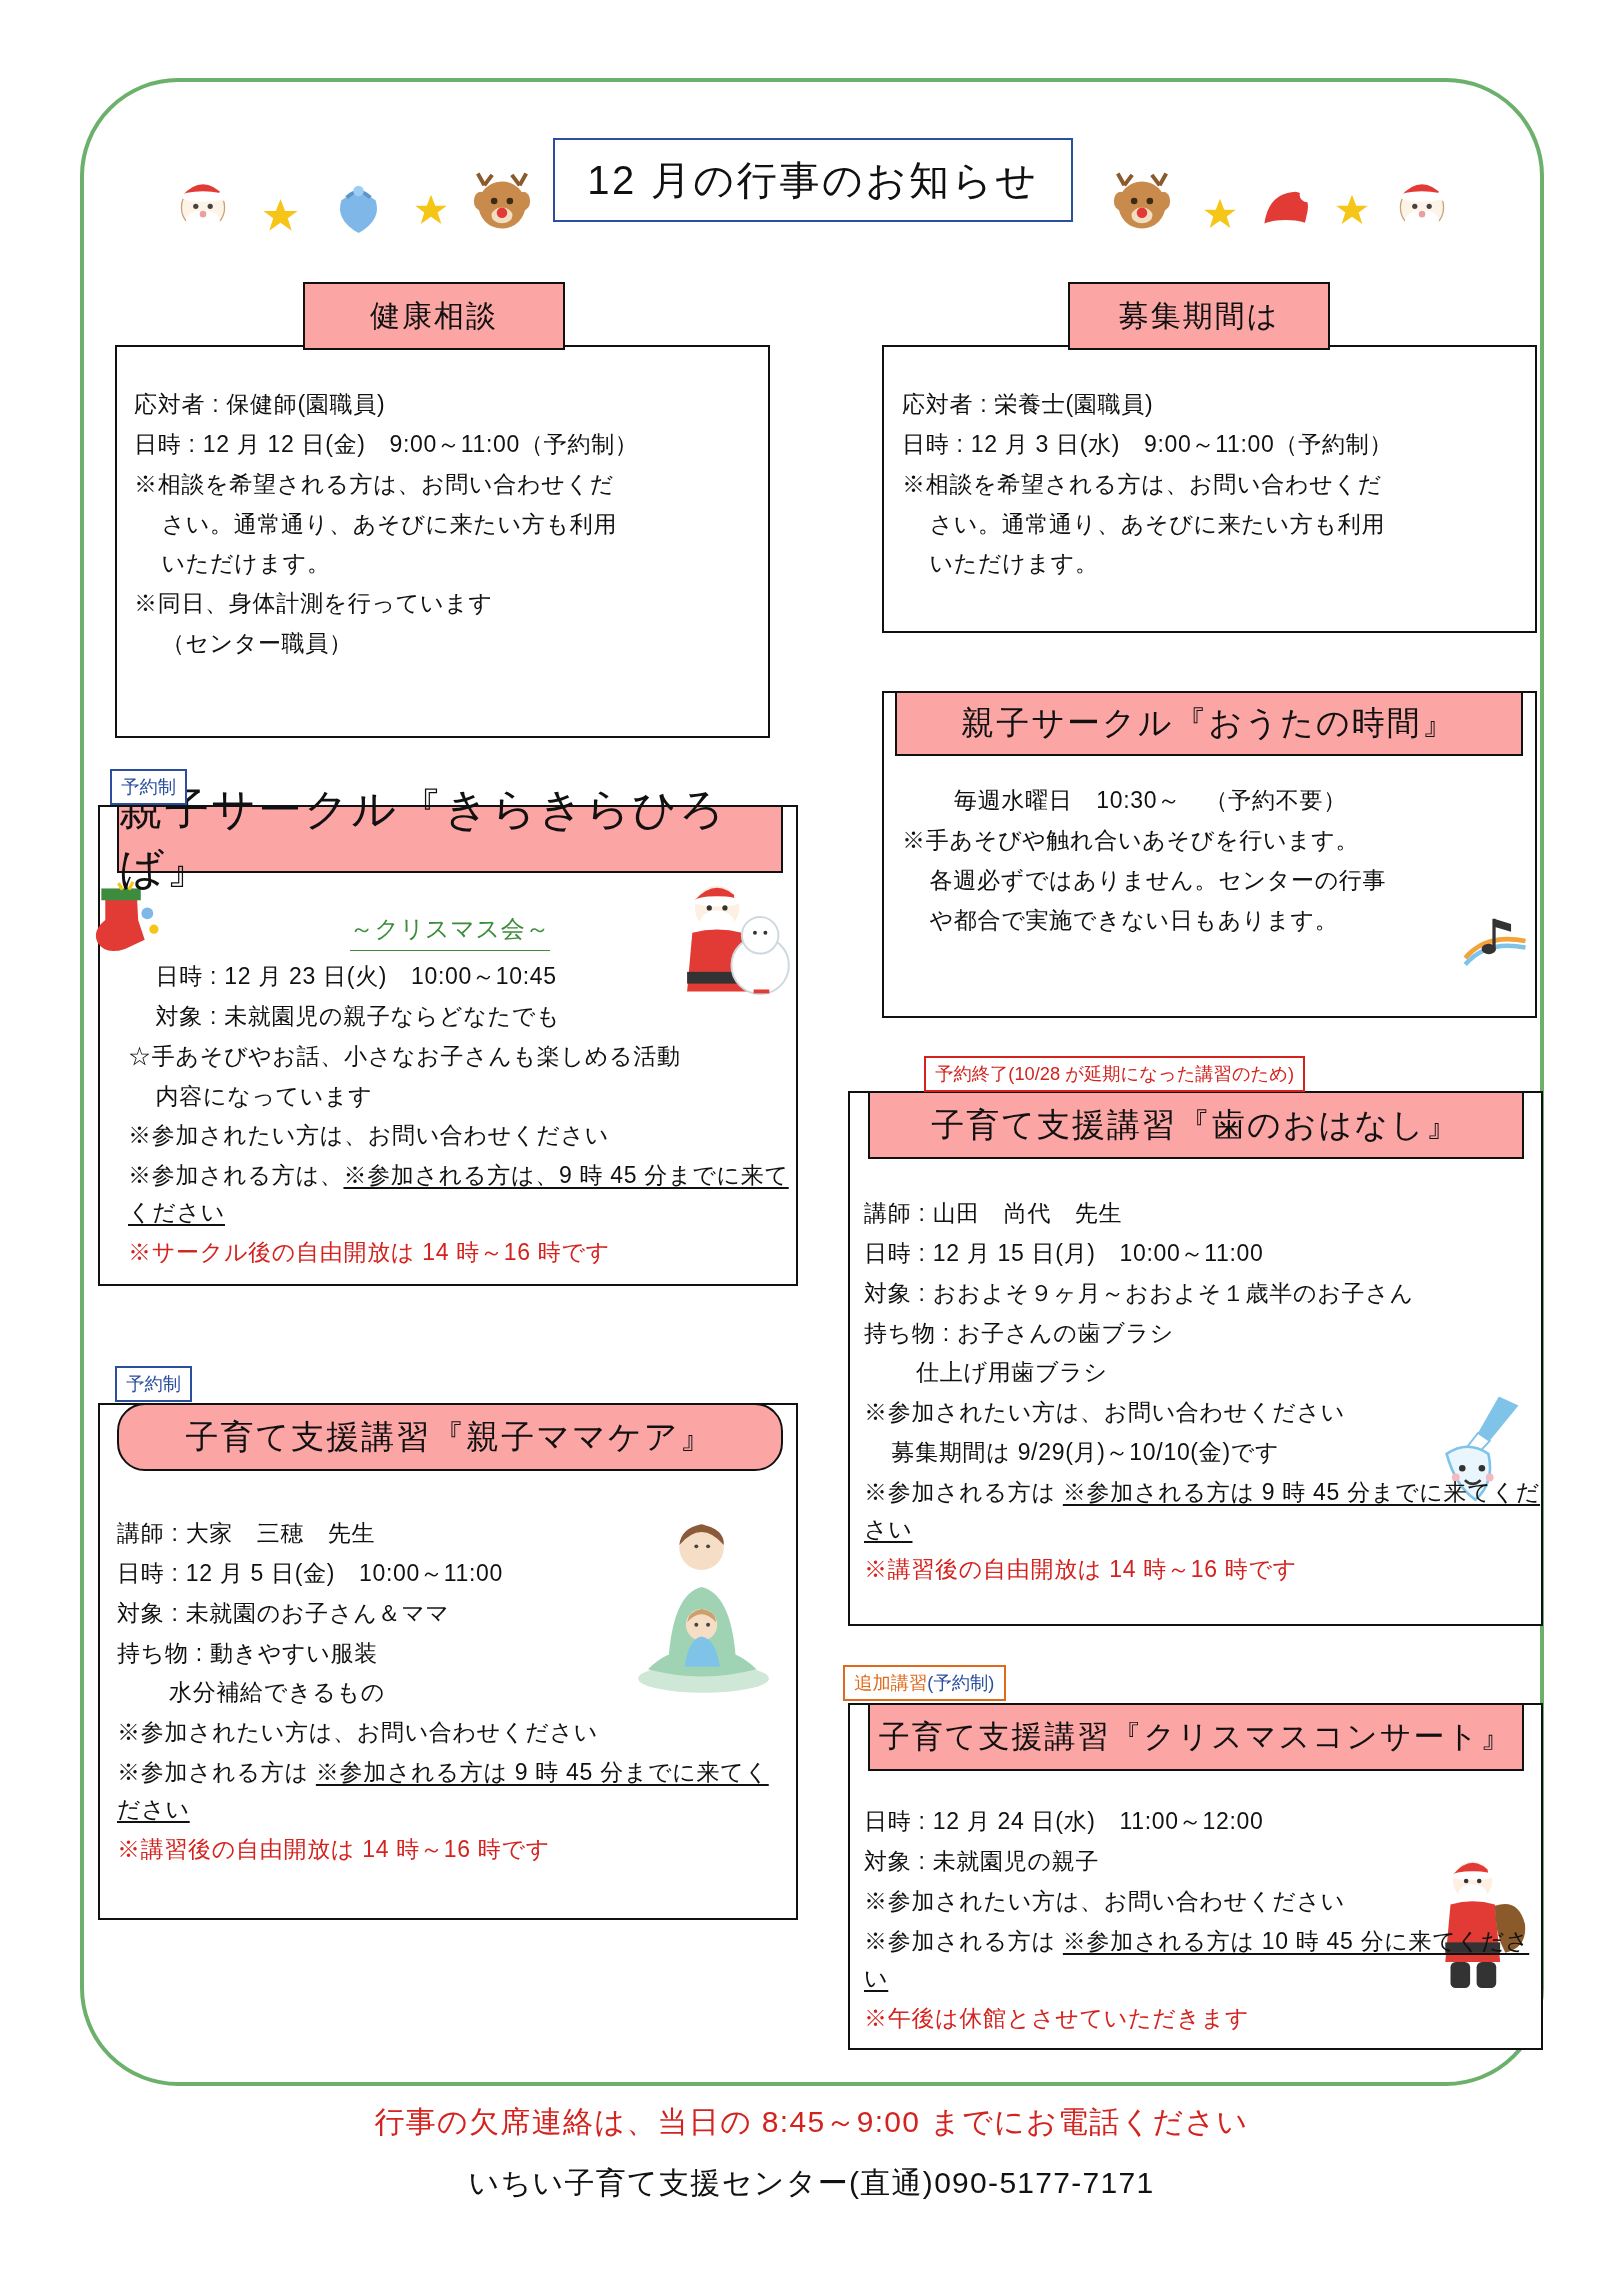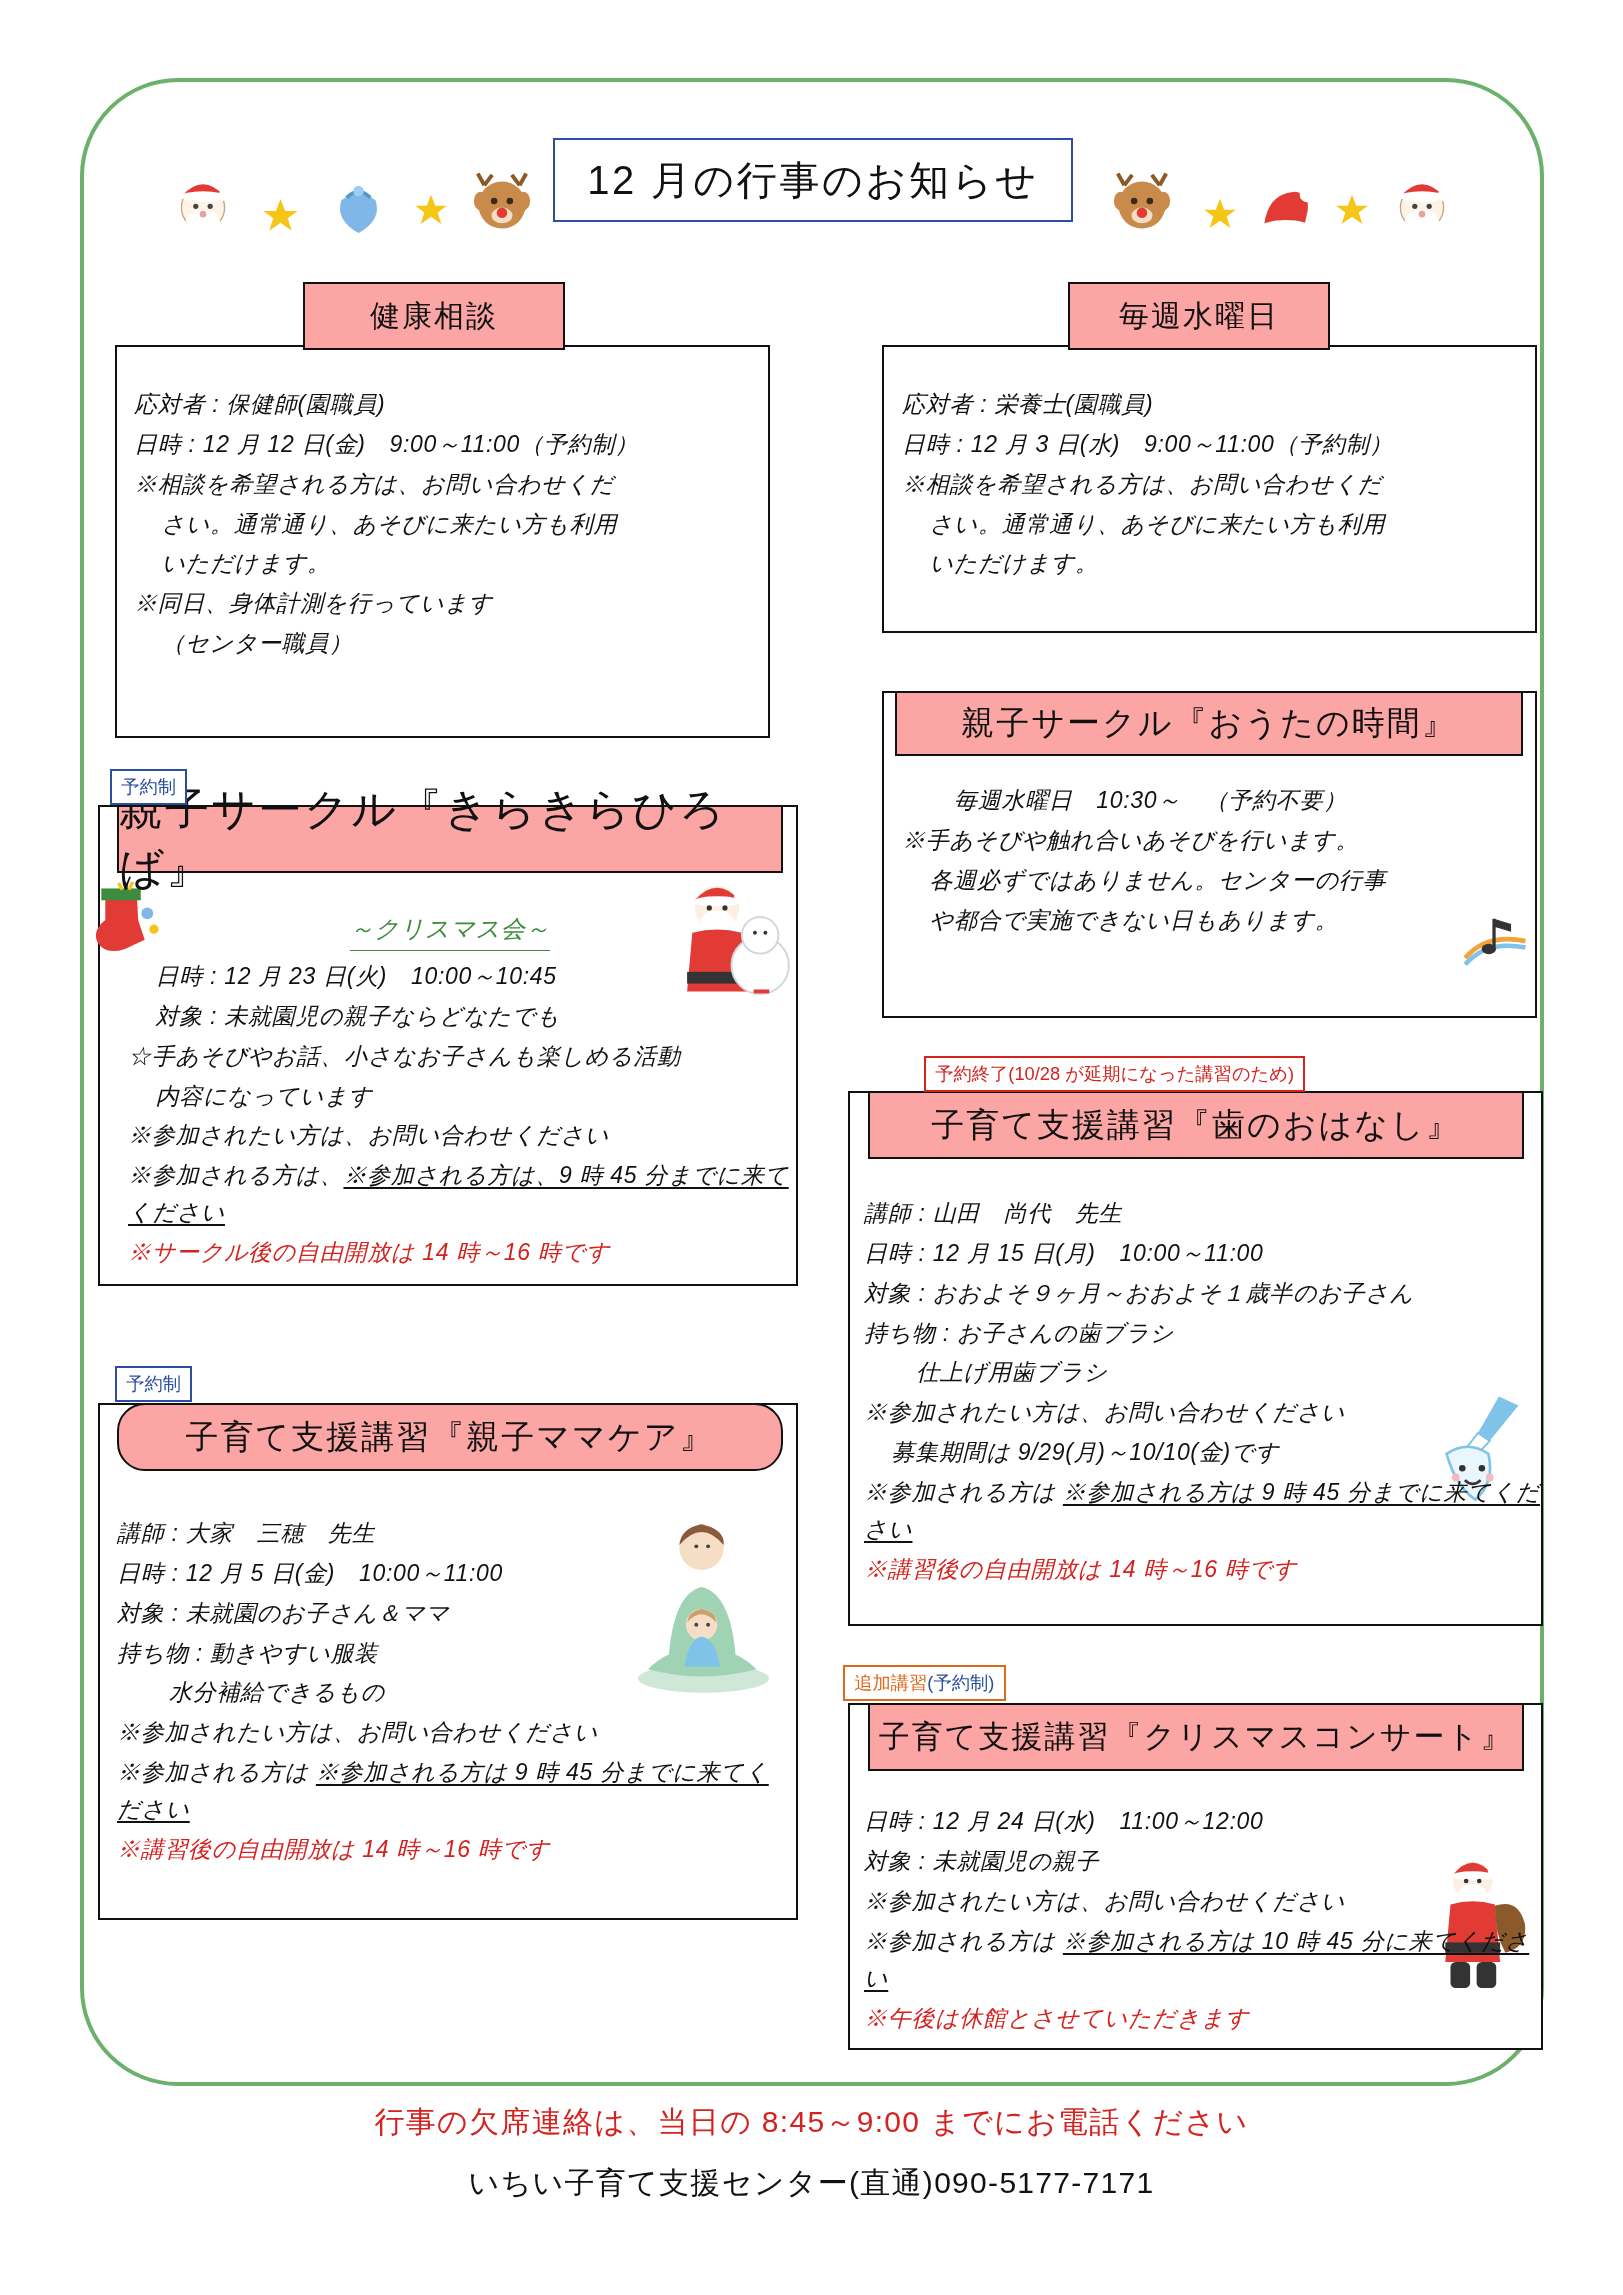--- a/index.html
+++ b/index.html
@@ -53,21 +53,20 @@
     display:flex;align-items:center;justify-content:center;
     z-index:4;
   }
   .hdr span{font-size:30px;letter-spacing:2px;}
   .body{
     position:absolute;
     font-size:23px;
     line-height:1.62;
     letter-spacing:0.7px;
     z-index:3;
-    font-style:italic;
   }
   .body p{margin:0 0 2.6px 0;}
   .ind{display:inline-block;padding-left:27.5px;}
   .ind2{display:inline-block;padding-left:52px;}
   .red{color:#d4231f;}
   .ul{text-decoration:underline;text-underline-offset:3.9px;}
   .ctr{text-align:center;}
   
   .tag{
     position:absolute;
@@ -196,21 +195,21 @@
     <p>日時 : 12 月 12 日(金)　9:00～11:00（予約制）</p>
     <p>※相談を希望される方は、お問い合わせくだ</p>
     <p class="ind">さい。通常通り、あそびに来たい方も利用</p>
     <p class="ind">いただけます。</p>
     <p>※同日、身体計測を行っています</p>
     <p class="ind">（センター職員）</p>
   </div>
 
   <div class="box" style="left:882px;top:335px;width:655px;height:288px;"></div>
   <div class="hdr" style="left:1068px;top:272px;width:262px;height:68px;">
-    <span>毎週水曜日</span>
+    <span>募集期間は</span>
   </div>
   <div class="body" style="left:902px;top:376px;width:628px;">
     <p>応対者 : 栄養士(園職員)</p>
     <p>日時 : 12 月 3 日(水)　9:00～11:00（予約制）</p>
     <p>※相談を希望される方は、お問い合わせくだ</p>
     <p class="ind">さい。通常通り、あそびに来たい方も利用</p>
     <p class="ind">いただけます。</p>
   </div>
 
   <div class="box" style="left:882px;top:681px;width:655px;height:327px;"></div>

